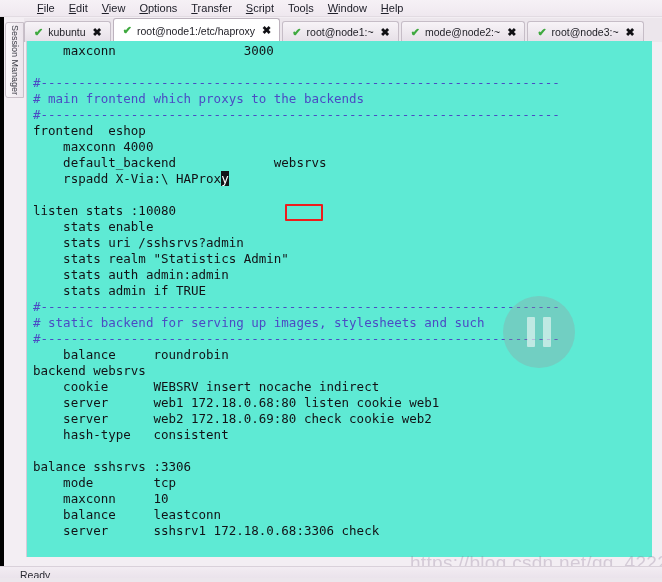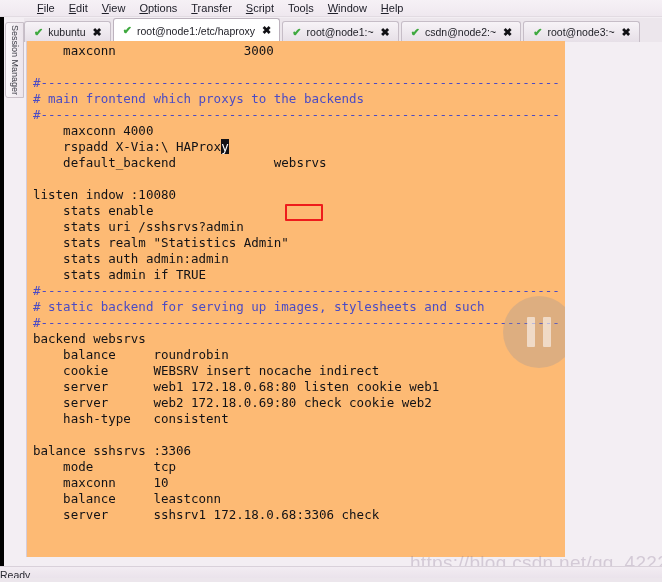--- a/index.html
+++ b/index.html
@@ -100,22 +100,22 @@
     font-size: 11px;
     font-weight: bold;
     line-height: 1;
     margin-left: 2px;
   }
 
   
   .terminal {
     position: absolute;
     left: 26px; top: 41px;
-    width: 539px; height: 516px;
-    background: #fdba74;
+    width: 626px; height: 516px;
+    background: #5eead4;
     border-left: 1px solid #d5ccd8;
     box-sizing: border-box;
     overflow: hidden;
   }
   .term-inner {
     position: absolute;
     left: 6px; top: 2px;
     right: 0; bottom: 0;
   }
   .line {
@@ -177,21 +177,21 @@
     left: 0; top: 566px;
     width: 662px; height: 16px;
     background: linear-gradient(#f2ecf2, #e8e0e9);
     border-top: 1px solid #d9d1da;
     box-sizing: border-box;
     display: flex; align-items: center;
   }
   .statusbar .status-text {
     font-size: 10.5px;
     color: #2a2a32;
-    padding-left: 0;
+    padding-left: 20px;
   }
   .bottom-strip {
     position: absolute; left: 0; top: 578px;
     width: 662px; height: 4px;
     background: #ece6ec;
   }
 </style>
 </head>
 <body>
 
@@ -226,52 +226,53 @@
         <span>root@node1:/etc/haproxy</span>
         <span class="close">✖</span>
       </div>
       <div class="tab">
         <span class="check">✔</span>
         <span>root@node1:~</span>
         <span class="close">✖</span>
       </div>
       <div class="tab">
         <span class="check">✔</span>
-        <span>csdn@node2:~</span>
+        <span>mode@node2:~</span>
         <span class="close">✖</span>
       </div>
       <div class="tab">
         <span class="check">✔</span>
         <span>root@node3:~</span>
         <span class="close">✖</span>
       </div>
     </div>
 
   <div class="terminal">
     <div class="term-inner" id="termlines">
         <div class="line">    maxconn                 3000</div>
         <div class="line">&nbsp;</div>
         <div class="line comment">#---------------------------------------------------------------------</div>
         <div class="line comment"># main frontend which proxys to the backends</div>
         <div class="line comment">#---------------------------------------------------------------------</div>
+        <div class="line">frontend  eshop</div>
         <div class="line">    maxconn 4000</div>
+        <div class="line">    default_backend             websrvs</div>
         <div class="line"><span>    rspadd X-Via:\ HAProx</span><span class="cursor">y</span></div>
-        <div class="line">    default_backend             websrvs</div>
         <div class="line">&nbsp;</div>
-        <div class="line">listen indow :10080</div>
+        <div class="line">listen stats :10080</div>
         <div class="line">    stats enable</div>
         <div class="line">    stats uri /sshsrvs?admin</div>
         <div class="line">    stats realm "Statistics Admin"</div>
         <div class="line">    stats auth admin:admin</div>
         <div class="line">    stats admin if TRUE</div>
         <div class="line comment">#---------------------------------------------------------------------</div>
         <div class="line comment"># static backend for serving up images, stylesheets and such</div>
         <div class="line comment">#---------------------------------------------------------------------</div>
+        <div class="line">    balance     roundrobin</div>
         <div class="line">backend websrvs</div>
-        <div class="line">    balance     roundrobin</div>
         <div class="line">    cookie      WEBSRV insert nocache indirect</div>
         <div class="line">    server      web1 172.18.0.68:80 listen cookie web1</div>
         <div class="line">    server      web2 172.18.0.69:80 check cookie web2</div>
         <div class="line">    hash-type   consistent</div>
         <div class="line">&nbsp;</div>
         <div class="line">balance sshsrvs :3306</div>
         <div class="line">    mode        tcp</div>
         <div class="line">    maxconn     10</div>
         <div class="line">    balance     leastconn</div>
         <div class="line">    server      sshsrv1 172.18.0.68:3306 check</div>

